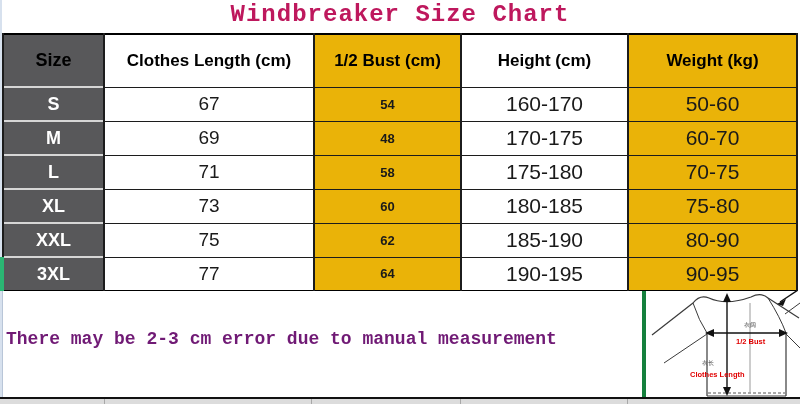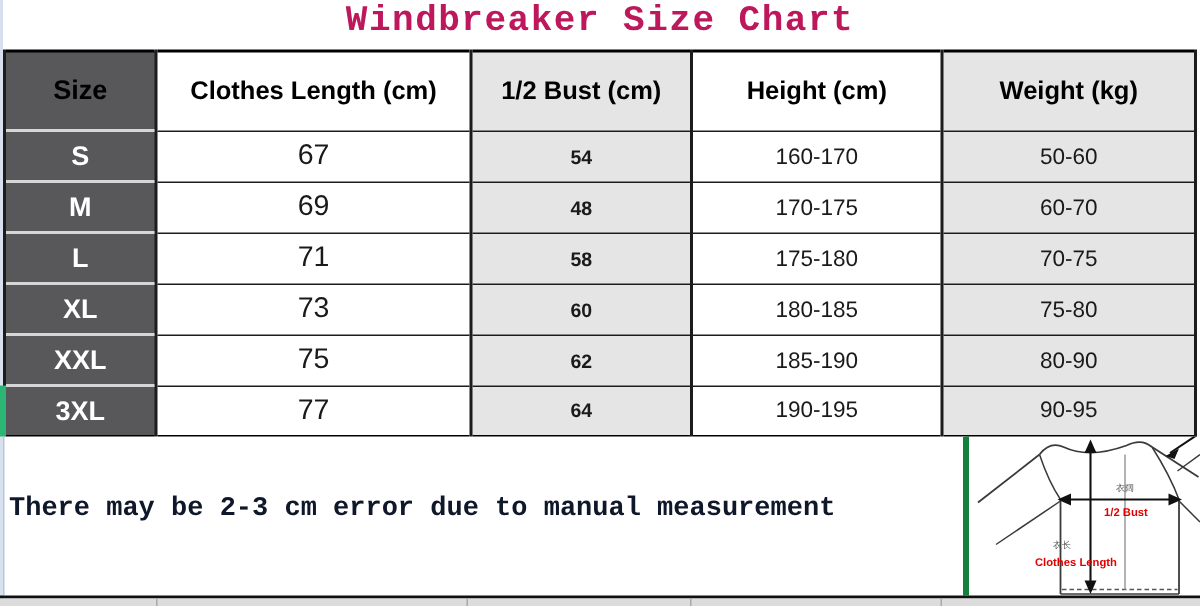--- a/index.html
+++ b/index.html
@@ -23,36 +23,36 @@
   .size-chart col.c2{width:147px;}
   .size-chart col.c3{width:167px;}
   .size-chart col.c4{width:169px;}
   .size-chart th,.size-chart td{
     border:1px solid #1c1c1c;border-left-width:2px;border-right-width:2px;
     text-align:center;vertical-align:middle;padding:0;
   }
   .size-chart thead th{height:51px;font-size:17px;font-weight:bold;color:#000;}
   .size-chart tbody td{height:32px;}
   .dark{background:#58585a;color:#ffffff;}
-  .lightgray{background:#e5e5e5;}
+  .lightgray{background:#eab308;}
   .white{background:#ffffff;}
   .size-chart thead th.dark{font-size:18px;}
   .size-chart tbody td.dark{font-size:18px;font-weight:bold;border-top:2px solid #d6d6d6;}
   td.c-len{font-size:19px;margin-top:39px;}
   td.c-bust{font-size:13px;font-weight:bold;}
-  td.c-hw{font-size:15px;margin-top:20px;}
+  td.c-hw{font-size:21px;margin-top:20px;}
   .green-marker{position:absolute;left:0;top:257px;width:4px;height:34px;background:#2bb673;}
   .note-box{
     position:absolute;left:2px;top:291px;width:640px;height:106px;background:#fff;
     border-left:1px solid #b9c6d8;
   }
   .note-text{
     position:absolute;left:3px;top:38px;white-space:nowrap;
     font-family:"Liberation Mono","DejaVu Sans Mono",monospace;
-    font-weight:bold;font-size:18px;color:#0f172a;letter-spacing:0px;
+    font-weight:bold;font-size:18px;color:#701a75;letter-spacing:0px;
   }
   .diagram-box{
     position:absolute;left:642px;top:291px;width:154px;height:106px;background:#fff;
     border-left:4px solid #15803d;border-right:2px solid #222222;
   }
   .bottom-line{position:absolute;left:0;top:397px;width:800px;height:2px;background:#111;}
   .bottom-strip{position:absolute;left:0;top:399px;width:800px;height:5px;background:#dcdcdc;}
   .strip-sep{position:absolute;top:0;width:1px;height:5px;background:#a8a8a8;}
 </style>
 </head>

